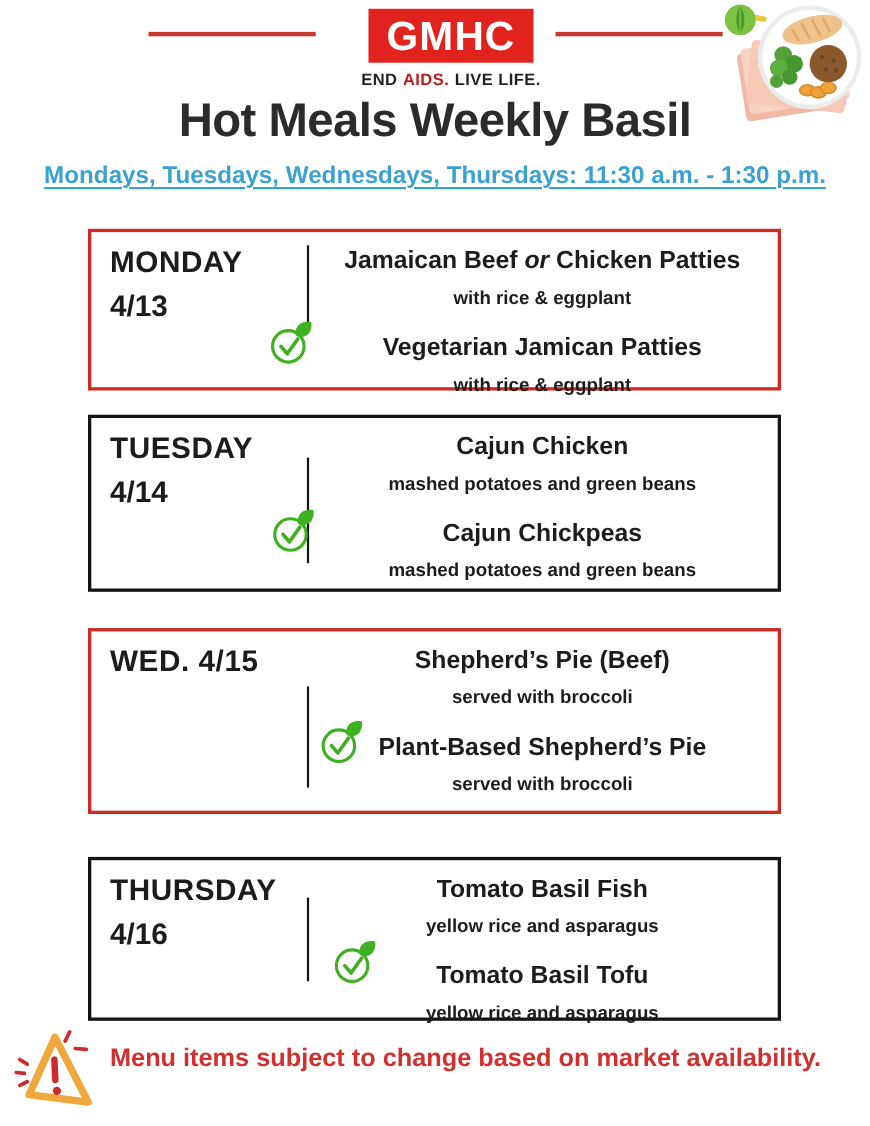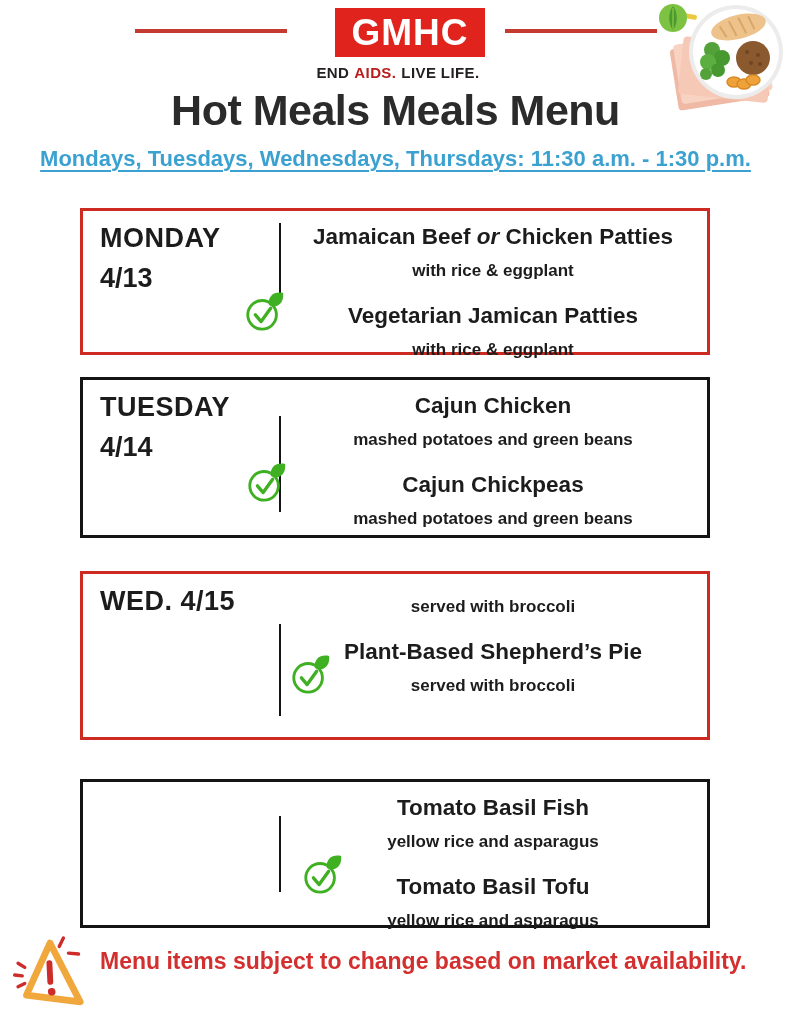--- a/index.html
+++ b/index.html
@@ -11,21 +11,21 @@
   
   .logo-box {
     position:absolute; left:335px; top:8px; width:150px; height:49px;
     background:#e0231c; display:flex; align-items:center; justify-content:center;
   }
   .logo-text { color:#ffffff; font-size:37px; font-weight:bold; letter-spacing:1px; }
   .rule { position:absolute; top:29px; height:4px; background:#c33a31; }
   .rule-left  { left:135px; width:152px; }
   .rule-right { left:505px; width:152px; }
   .tagline {
-    position:absolute; left:306px; top:64px; width:184px;
+    position:absolute; left:318px; top:64px; width:184px;
     display:flex; justify-content:center; gap:5px;
     font-size:15px; font-weight:bold; letter-spacing:.4px; color:#231f20; white-space:nowrap;
   }
   .tagline .aids { color:#b91c1c; }
 
   .title {
     position:absolute; left:0; top:86px; width:791px; text-align:center;
     font-size:43px; font-weight:800; color:#2b2b2b; letter-spacing:-.5px;
   }
   .schedule {
@@ -133,21 +133,21 @@
       <ellipse cx="103" cy="80" rx="7" ry="5" fill="#efa23a" stroke="#d88a25" stroke-width="1.5"></ellipse>
     </g>
     <g>
       <rect x="33" y="14" width="14" height="5" rx="2" fill="#e8c93f" transform="rotate(10 40 16)"></rect>
       <circle cx="23" cy="18" r="14" fill="#7dc242"></circle>
       <path d="M23 6 C28 12 28 24 23 30 C18 24 18 12 23 6 Z" fill="#4c9a2f"></path>
       <line x1="23" y1="8" x2="23" y2="29" stroke="#7dc242" stroke-width="1.5"></line>
     </g>
   </svg>
 
-  <div class="title">Hot Meals Meals Menu</div>
+  <div class="title">Hot Meals Weekly Basil</div>
   <div class="schedule">Mondays, Tuesdays, Wednesdays, Thursdays: 11:30 a.m. - 1:30 p.m.</div>
 
   <section class="card card--red card-monday">
     <div class="card-day">
       <div class="day-name">MONDAY</div>
       <div class="day-date">4/13</div>
     </div>
     <div class="card-divider"></div>
     <svg class="veg-icon" viewBox="0 0 44 44" xmlns="http://www.w3.org/2000/svg">
       <circle cx="20" cy="25" r="15" fill="none" stroke="#3fb022" stroke-width="3"></circle>
@@ -186,27 +186,32 @@
       <div class="day-name">WED. 4/15</div>
       <div class="day-date"></div>
     </div>
     <div class="card-divider"></div>
     <svg class="veg-icon" viewBox="0 0 44 44" xmlns="http://www.w3.org/2000/svg">
       <circle cx="20" cy="25" r="15" fill="none" stroke="#3fb022" stroke-width="3"></circle>
       <path d="M13 25 L19 32 L29 18" fill="none" stroke="#3fb022" stroke-width="3.5" stroke-linecap="round" stroke-linejoin="round"></path>
       <path d="M27 14 C26 5 33 0 42 2 C43 11 38 17 30 16 C28.5 15.6 27.3 15 27 14 Z" fill="#3fb022"></path>
     </svg>
     <div class="card-menu">
+      <div class="dish-name">Shepherd’s Pie (Beef)</div>
       <div class="dish-side">served with broccoli</div>
       <div class="dish-name veg-name">Plant-Based Shepherd’s Pie</div>
       <div class="dish-side">served with broccoli</div>
     </div>
   </section>
 
   <section class="card card--black card-thursday">
+    <div class="card-day">
+      <div class="day-name">THURSDAY</div>
+      <div class="day-date">4/16</div>
+    </div>
     <div class="card-divider"></div>
     <svg class="veg-icon" viewBox="0 0 44 44" xmlns="http://www.w3.org/2000/svg">
       <circle cx="20" cy="25" r="15" fill="none" stroke="#3fb022" stroke-width="3"></circle>
       <path d="M13 25 L19 32 L29 18" fill="none" stroke="#3fb022" stroke-width="3.5" stroke-linecap="round" stroke-linejoin="round"></path>
       <path d="M27 14 C26 5 33 0 42 2 C43 11 38 17 30 16 C28.5 15.6 27.3 15 27 14 Z" fill="#3fb022"></path>
     </svg>
     <div class="card-menu">
       <div class="dish-name">Tomato Basil Fish</div>
       <div class="dish-side">yellow rice and asparagus</div>
       <div class="dish-name veg-name">Tomato Basil Tofu</div>

